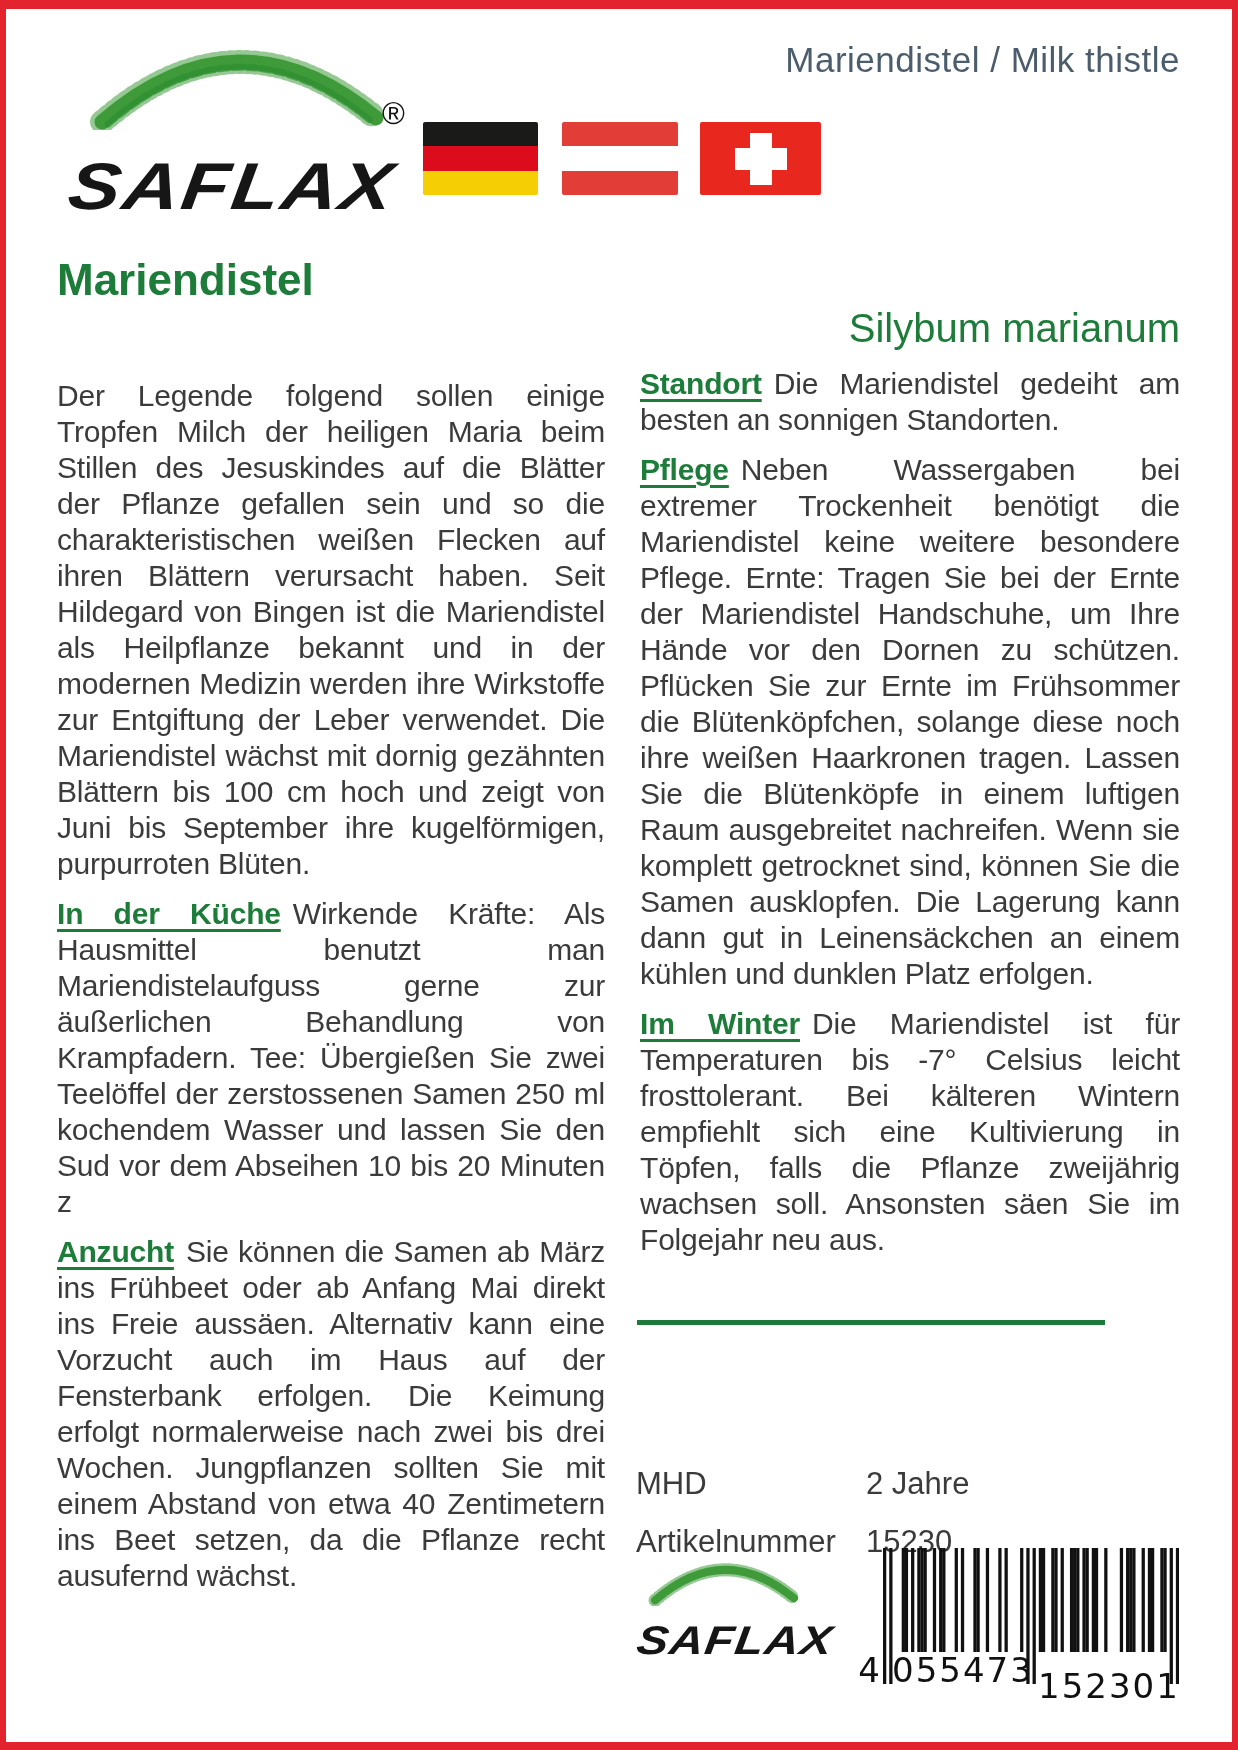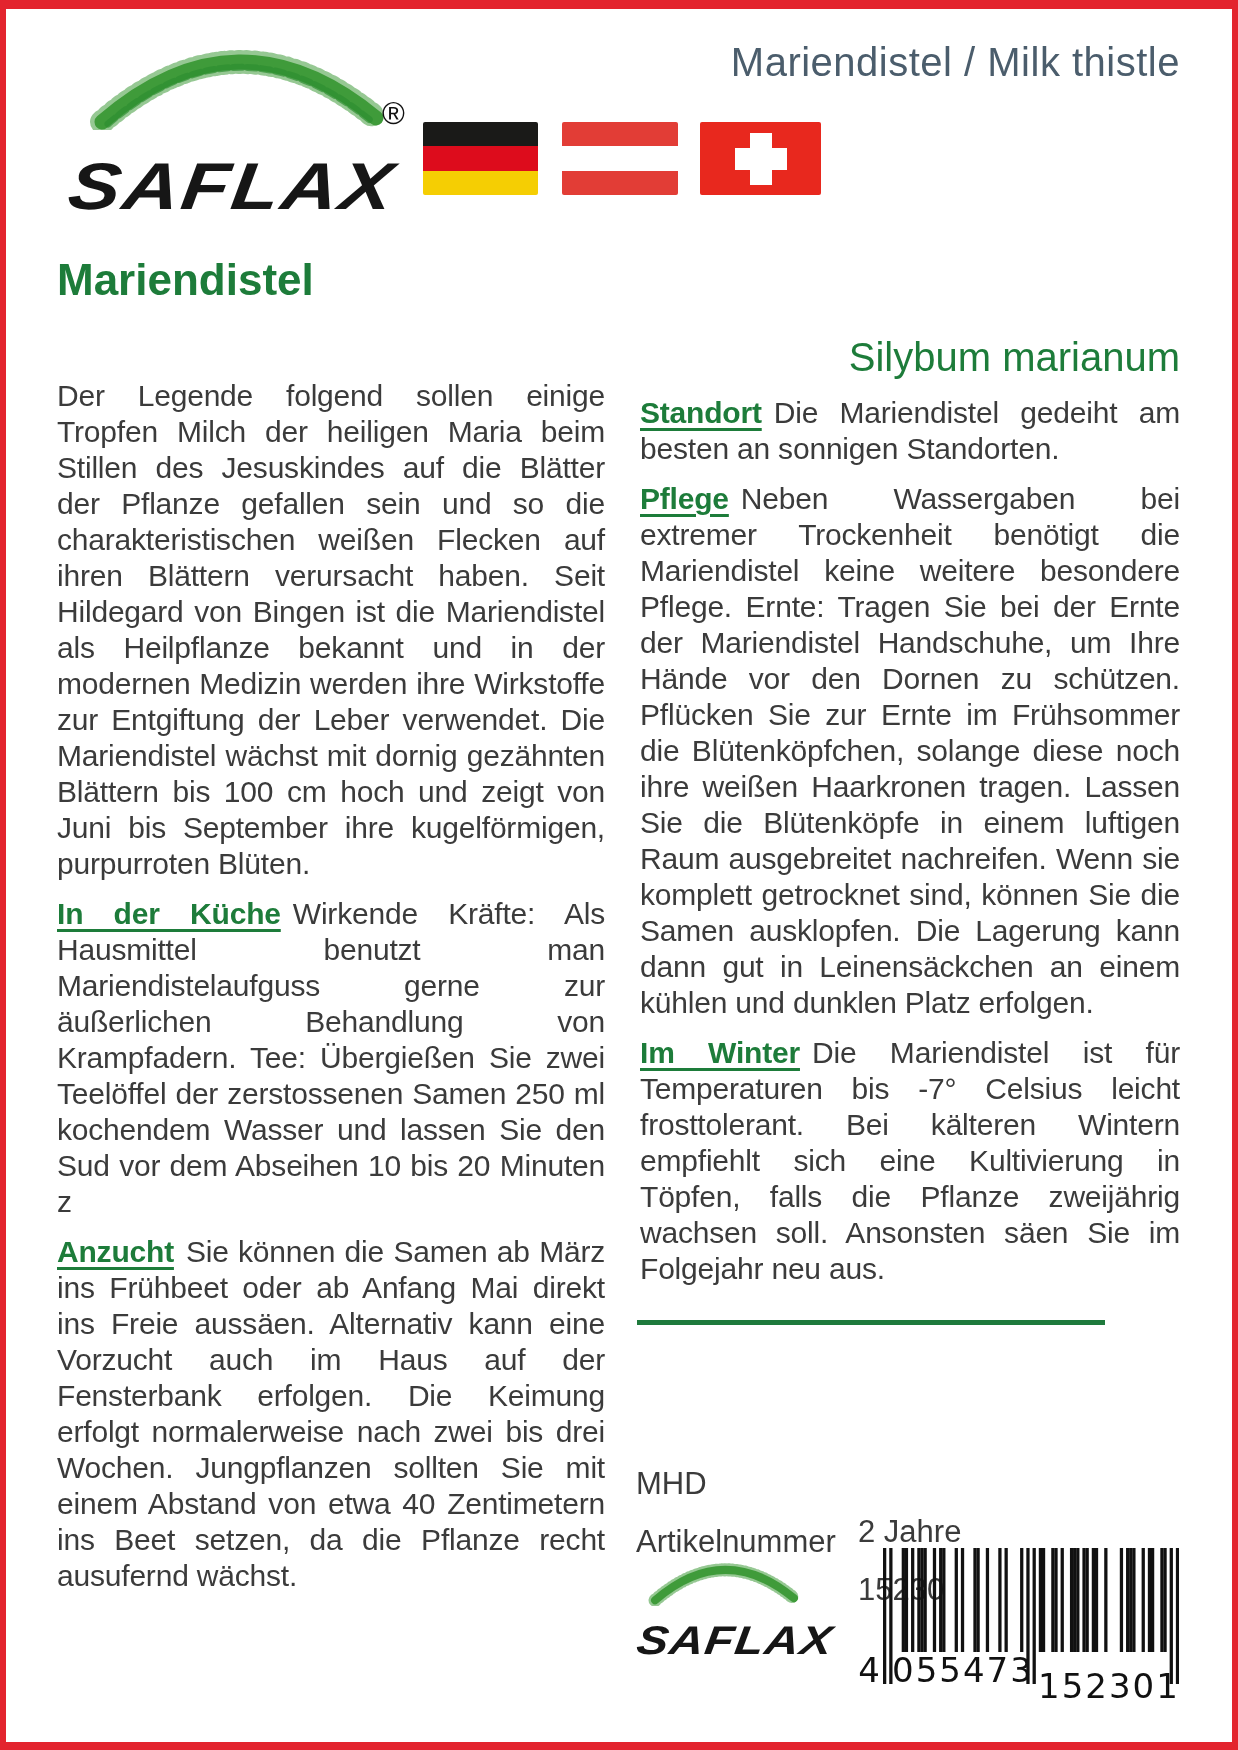--- a/index.html
+++ b/index.html
@@ -14,21 +14,21 @@
   
   .border-strip{position:absolute;background:#e3242e;}
   .border-top{left:0;top:0;width:1238px;height:9px;}
   .border-bottom{left:0;top:1742px;width:1238px;height:8px;}
   .border-left{left:0;top:0;width:6px;height:1750px;}
   .border-right{left:1232px;top:0;width:6px;height:1750px;}
 
   
   .variety-title{
     position:absolute;left:640px;top:40px;width:540px;
-    text-align:right;font-size:40px;color:#4b5d6c;letter-spacing:.5px;
+    text-align:right;font-size:35px;color:#4b5d6c;letter-spacing:.5px;
   }
 
   
   .logo-big{position:absolute;left:60px;top:36px;width:360px;height:170px;}
   .logo-big .arc{position:absolute;left:28px;top:2px;}
   .logo-text-big{
     position:absolute;left:4px;top:112px;
     font-size:66px;font-weight:bold;font-style:italic;
     color:#161616;letter-spacing:2px;white-space:nowrap;
     transform:skewX(-8deg) scaleX(1.18);transform-origin:left bottom;
@@ -47,39 +47,39 @@
   .ch-h{position:absolute;left:35px;top:26px;width:52px;height:22px;background:#fff;}
 
   
   .main-title{
     position:absolute;left:57px;top:255px;
     font-size:44px;font-weight:bold;color:#1d7c3a;letter-spacing:0;
   }
   .col{position:absolute;font-size:30px;line-height:36px;color:#3b3b3b;
        text-align:justify;letter-spacing:-0.2px;}
   .col-left{left:57px;top:378px;width:548px;}
-  .col-right{left:640px;top:333px;width:540px;}
+  .col-right{left:640px;top:304px;width:540px;}
   .col p{margin:0 0 14px 0;}
   .sec-h{
     color:#1d7c3a;font-weight:bold;margin-right:12px;
     text-decoration:underline;text-decoration-thickness:3px;text-underline-offset:5px;
     text-decoration-color:#1d7c3a;
     margin-top:42px;
   }
   .latin-title{
     text-align:right;font-size:40px;line-height:48px;color:#1d7c3a;
     margin:0 0 18px 0;font-weight:normal;letter-spacing:0;
   }
 
   
   .divider{position:absolute;left:637px;top:1320px;width:468px;height:5px;background:#1e7a3c;}
 
   
   .meta-row{position:absolute;left:636px;width:540px;font-size:31px;color:#3b3b3b;}
-  .meta-row .val{position:absolute;left:222px;top:0;margin-top:48px;}
+  .meta-row .val{position:absolute;left:230px;top:0;}
   .meta-row-1{top:1466px;}
   .meta-row-2{top:1524px;}
 
   
   .logo-small{position:absolute;left:634px;top:1552px;width:200px;height:130px;}
   .logo-small .arc{position:absolute;left:14px;top:4px;}
   .logo-text-small{
     position:absolute;left:0px;top:66px;
     font-size:40px;font-weight:bold;font-style:italic;color:#161616;
     letter-spacing:1px;white-space:nowrap;

